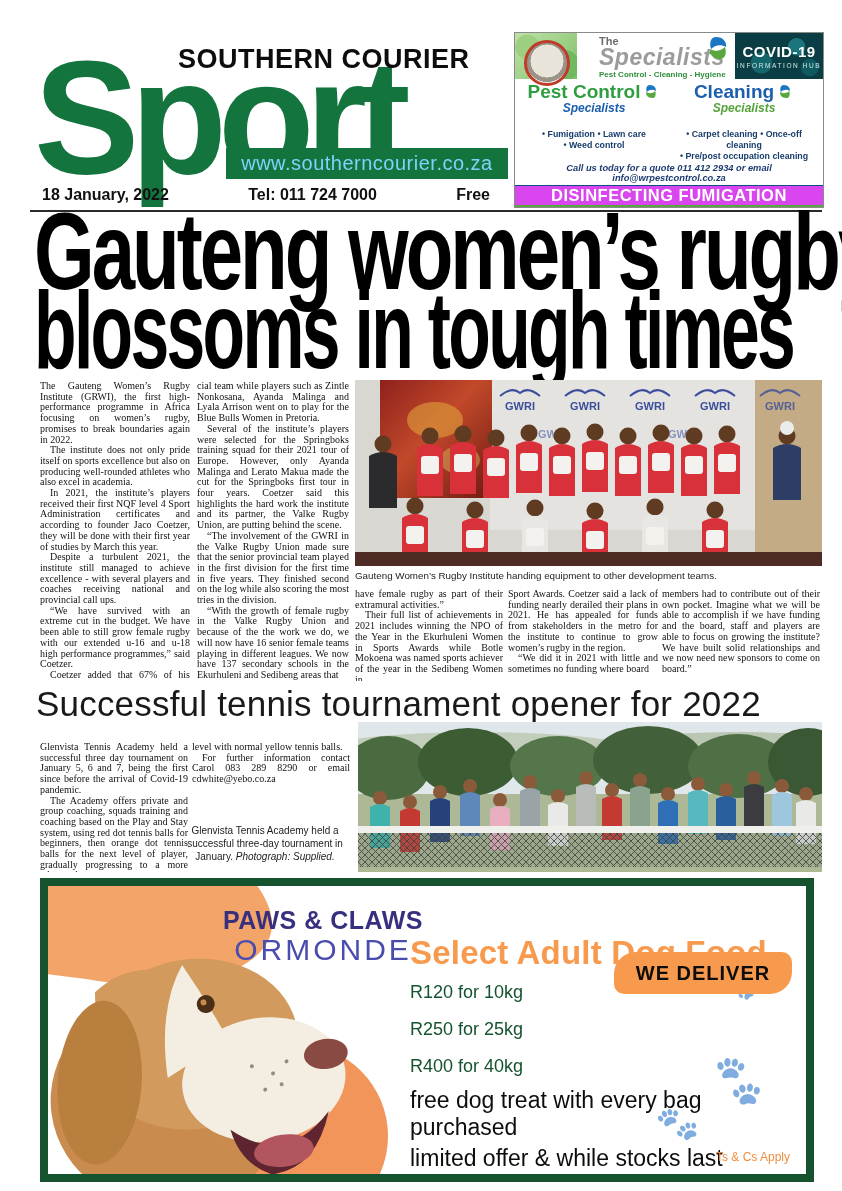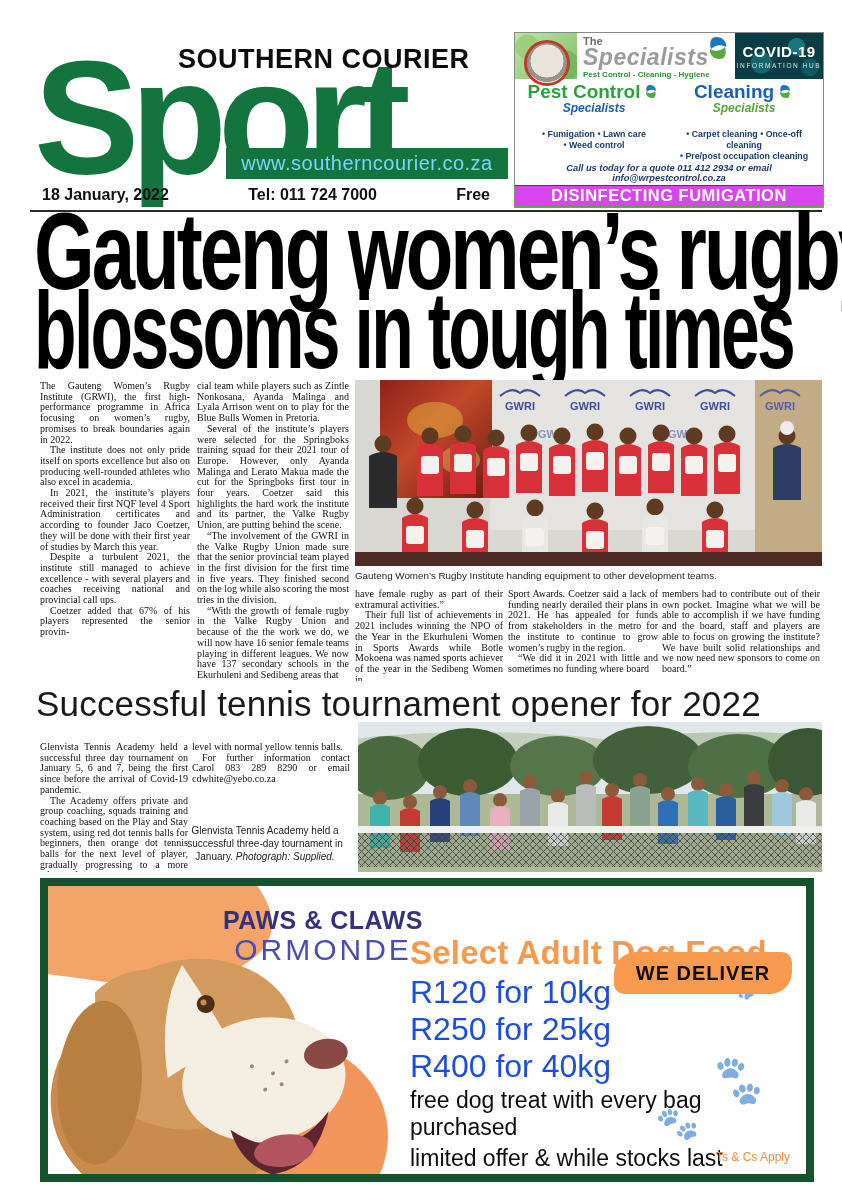--- a/index.html
+++ b/index.html
@@ -21,21 +21,21 @@
   #topad{position:absolute;left:514px;top:32px;width:308px;height:174px;border:1px solid #8a8a8a;
        display:flex;flex-direction:column;background:#fff;overflow:hidden;}
   .ta-head{display:flex;height:54px;}
   .ta-logo{width:62px;background:
        radial-gradient(circle at 20% 30%,#9ccf7f 0 20%,transparent 21%),
        radial-gradient(circle at 80% 70%,#6fb95e 0 25%,transparent 26%),
        linear-gradient(135deg,#bfe3a8,#7fbf6a);position:relative;}
   .ta-logo .ring{position:absolute;left:9px;top:7px;width:40px;height:40px;border-radius:50%;
        background:radial-gradient(circle at 50% 45%,#e8e4da 0 55%,#9a9488 56% 70%,#efece4 71%);
        border:3px solid #c03a2b;}
-  .ta-brand{flex:1;padding:2px 4px 0 6px;position:relative;}
+  .ta-brand{flex:1;padding:2px 4px 0 22px;position:relative;}
   .ta-the{font-size:11px;font-weight:700;color:#6b6b6b;}
   .ta-name{font-size:23px;font-weight:700;font-style:italic;color:#9b9b9b;letter-spacing:.5px;line-height:.9;}
   .ta-sub{font-size:8px;font-weight:700;color:#2f8f3c;margin-top:2px;}
   .ta-swoosh{position:absolute;right:2px;top:2px;}
   .ta-covid{width:88px;background:
        radial-gradient(circle at 70% 30%,#1a767c 0 12%,transparent 13%),
        radial-gradient(circle at 30% 65%,#15666c 0 15%,transparent 16%),
        radial-gradient(circle at 85% 75%,#0f5a60 0 10%,transparent 11%),#0b3d44;
        color:#fff;display:flex;flex-direction:column;align-items:center;justify-content:center;}
   .ta-covid .c1{font-size:15px;font-weight:700;letter-spacing:.5px;}
@@ -87,21 +87,21 @@
 
   
   #bottomad{position:absolute;left:40px;top:878px;width:758px;height:288px;border:8px solid #14532d;
        background:#fff;overflow:hidden;}
   #dogart{position:absolute;left:-2px;top:-2px;width:345px;height:290px;}
   .brand{position:absolute;left:150px;top:20px;width:250px;text-align:center;z-index:3;}
   .brand .b1{font-size:25px;font-weight:700;color:#37307e;letter-spacing:.5px;}
   .brand .b2{font-size:30px;font-weight:400;color:#4a4cae;letter-spacing:3px;margin-top:-2px;}
   .ad-right{position:absolute;left:362px;top:12px;width:388px;z-index:2;margin-top:36px;}
   .ad-title{font-size:33px;font-weight:700;color:#f79a4e;letter-spacing:.2px;}
-  .ad-price{font-size:32px;line-height:33px;color:#1d4ed8;margin-top:4px;}
+  .ad-price{font-size:18px;line-height:33px;color:#14532d;margin-top:4px;}
   .ad-offer{font-size:23px;line-height:27px;color:#0d0d0d;margin-top:4px;}
   .ad-protein{font-size:29px;font-weight:700;letter-spacing:1.5px;margin-top:7px;word-spacing:5px;}
   .deliver{position:absolute;right:14px;top:66px;width:178px;height:42px;background:#f79a4e;
        border-radius:22px 10px 22px 10px;display:flex;align-items:center;justify-content:center;
        font-size:20px;font-weight:700;color:#0d0d0d;letter-spacing:1px;z-index:4;}
   .terms{position:absolute;right:16px;bottom:10px;color:#f08c3e;font-size:12px;z-index:4;}
   .paw{position:absolute;color:#f6b184;opacity:.55;z-index:1;}
 </style>
 </head>
 <body>
@@ -178,20 +178,21 @@
   <div id="headline1">
     <span class="hl hl1">Gauteng women’s rugby</span><br>
     <span class="hl hl2">blossoms in tough times</span>
   </div>
 
   <div id="a1c1" class="col serif">
     <p>The Gauteng Women’s Rugby Institute (GRWI), the first high-performance programme in Africa focusing on women’s rugby, promises to break boundaries again in 2022.</p>
     <p>The institute does not only pride itself on sports excellence but also on producing well-rounded athletes who also excel in academia.</p>
     <p>In 2021, the institute’s players received their first NQF level 4 Sport Administration certificates and according to founder Jaco Coetzer, they will be done with their first year of studies by March this year.</p>
     <p>Despite a turbulent 2021, the institute still managed to achieve excellence - with several players and coaches receiving national and provincial call ups.</p>
+    <p>“We have survived with an extreme cut in the budget. We have been able to still grow female rugby with our extended u-16 and u-18 high performance programmes,” said Coetzer.</p>
     <p>Coetzer added that 67% of his players represented the senior provin-</p>
   </div>
   <div id="a1c2" class="col serif">
     <p>cial team while players such as Zintle Nonkosana, Ayanda Malinga and Lyala Arrison went on to play for the Blue Bulls Women in Pretoria.</p>
     <p>Several of the institute’s players were selected for the Springboks training squad for their 2021 tour of Europe. However, only Ayanda Malinga and Lerato Makua made the cut for the Springboks first tour in four years. Coetzer said this highlights the hard work the institute and its partner, the Valke Rugby Union, are putting behind the scene.</p>
     <p>“The involvement of the GWRI in the Valke Rugby Union made sure that the senior provincial team played in the first division for the first time in five years. They finished second on the log while also scoring the most tries in the division.</p>
     <p>“With the growth of female rugby in the Valke Rugby Union and because of the the work we do, we will now have 16 senior female teams playing in different leagues. We now have 137 secondary schools in the Ekurhuleni and Sedibeng areas that</p>
   </div>
 
   <svg id="photo1" viewBox="0 0 467 186" preserveAspectRatio="none">

